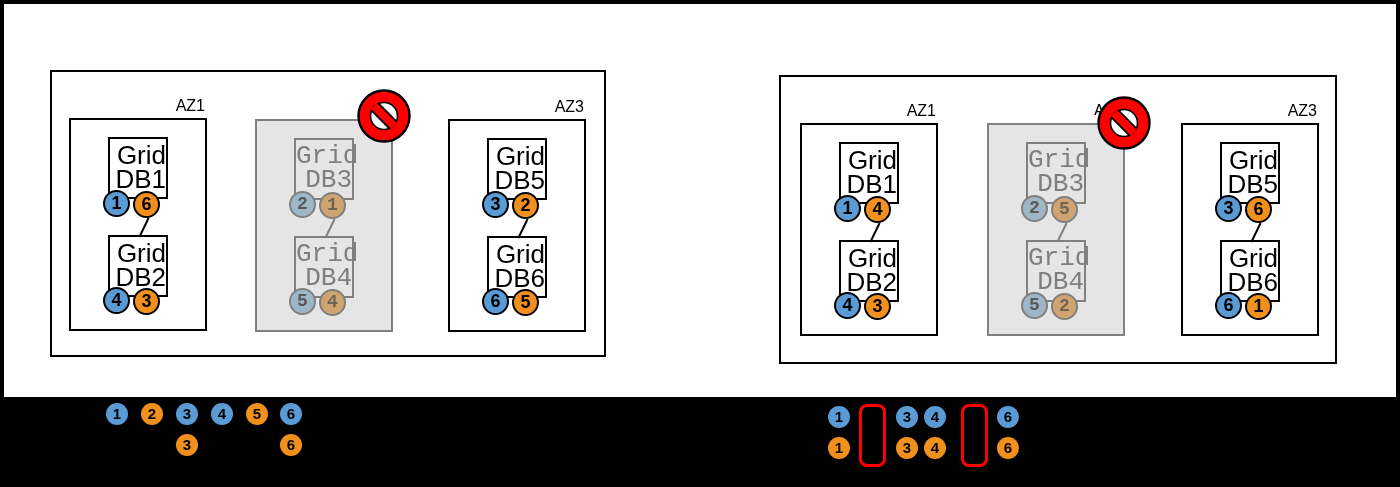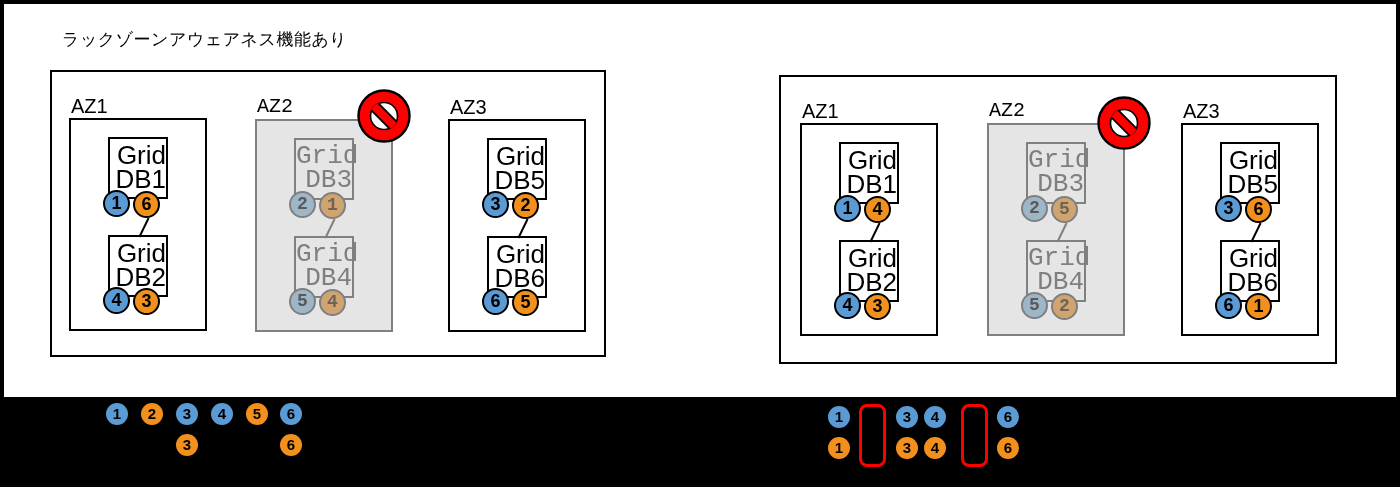--- a/index.html
+++ b/index.html
@@ -5,21 +5,21 @@
   html,body{margin:0;padding:0;background:#fff;}
   .canvas{
     position:relative;width:1400px;height:487px;background:#ffffff;overflow:hidden;
     font-family:"Liberation Sans","DejaVu Sans",sans-serif;color:#000;
   }
   .frame{position:absolute;inset:0;border:4px solid #000;pointer-events:none;z-index:20;}
   .title{position:absolute;top:28px;font-size:17px;letter-spacing:.5px;white-space:nowrap;}
   .panel-box{position:absolute;border:2px solid #000;box-sizing:border-box;background:#fff;}
   .az{position:absolute;width:138px;height:213px;border:2px solid #000;box-sizing:border-box;background:#fff;}
   .az.disabled{border-color:#808080;background:#e5e5e5;font-family:Liberation Mono, monospace;}
-  .az-label{position:absolute;top:-26px;left:0;width:100%;height:24px;line-height:24px;text-align:left;font-size:20px;color:#000;}
+  .az-label{position:absolute;top:-26px;left:0;width:100%;height:24px;line-height:24px;text-align:right;font-size:16px;color:#000;}
   .db{position:absolute;left:37px;width:60px;height:62px;border:2px solid #000;box-sizing:border-box;background:#fff;
       text-align:right;font-size:26px;line-height:24px;padding-top:4px;}
   .db.top{top:17px;} .db.bot{top:115px;}
   .az.disabled .db{border-color:#808080;background:transparent;color:#7F7F7F;}
   .chipd{position:absolute;width:27px;height:27px;border-radius:50%;border:2px solid #000;box-sizing:border-box;
          text-align:center;font-size:18px;font-weight:600;line-height:22px;color:#000;z-index:3;}
   .c-tl{left:32px;top:70px;} .c-tr{left:62px;top:71px;} .c-bl{left:32px;top:167px;} .c-br{left:62px;top:168px;}
   .connector{position:absolute;left:72px;top:97px;width:2px;height:21px;background:#000;transform:rotate(26deg);z-index:1;}
   .az.disabled .connector{background:#808080;}
   
@@ -32,21 +32,20 @@
   .fchip{position:absolute;width:22px;height:22px;border-radius:50%;text-align:center;
          font-size:15px;font-weight:700;line-height:22px;color:#000;}
   .slot{position:absolute;width:27px;height:63px;border:3px solid #FF0000;border-radius:8px;box-sizing:border-box;background:transparent;}
 </style>
 </head>
 <body>
 
 <div class="canvas">
   <div class="frame"></div>
 
-  <div class="title" style="left:62px;" data-bind="panels.0.title">ラックゾーンアウェアネス機能あり</div>
   <div class="panel-box" style="left:50px;top:70px;width:556px;height:287px;"></div>
 
   <div class="az" style="left:69px;top:118px;">
     <div class="az-label" data-bind="panels.0.azs.0.label">AZ1</div>
     <div class="db top">
       <div data-bind="panels.0.azs.0.dbs.0.line1">Grid</div>
       <div data-bind="panels.0.azs.0.dbs.0.line2">DB1</div>
     </div>
     <div class="chipd c-tl" data-bind="panels.0.azs.0.dbs.0.chips.0.value" data-bind-attr="data-color:panels.0.azs.0.dbs.0.chips.0.color" data-color="blue">1</div>
     <div class="chipd c-tr" data-bind="panels.0.azs.0.dbs.0.chips.1.value" data-bind-attr="data-color:panels.0.azs.0.dbs.0.chips.1.color" data-color="orange">6</div>

